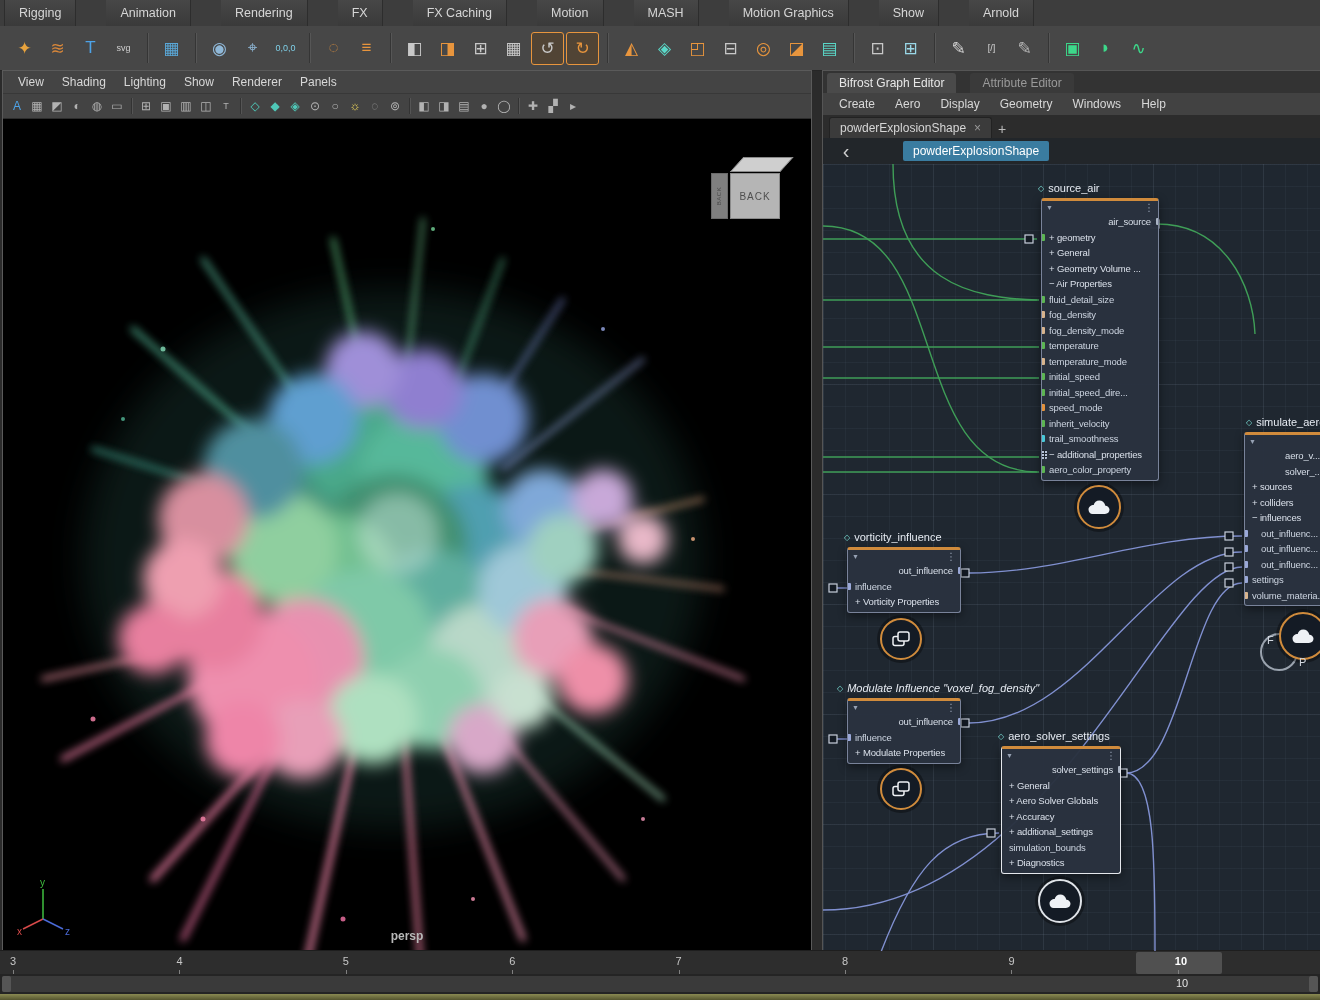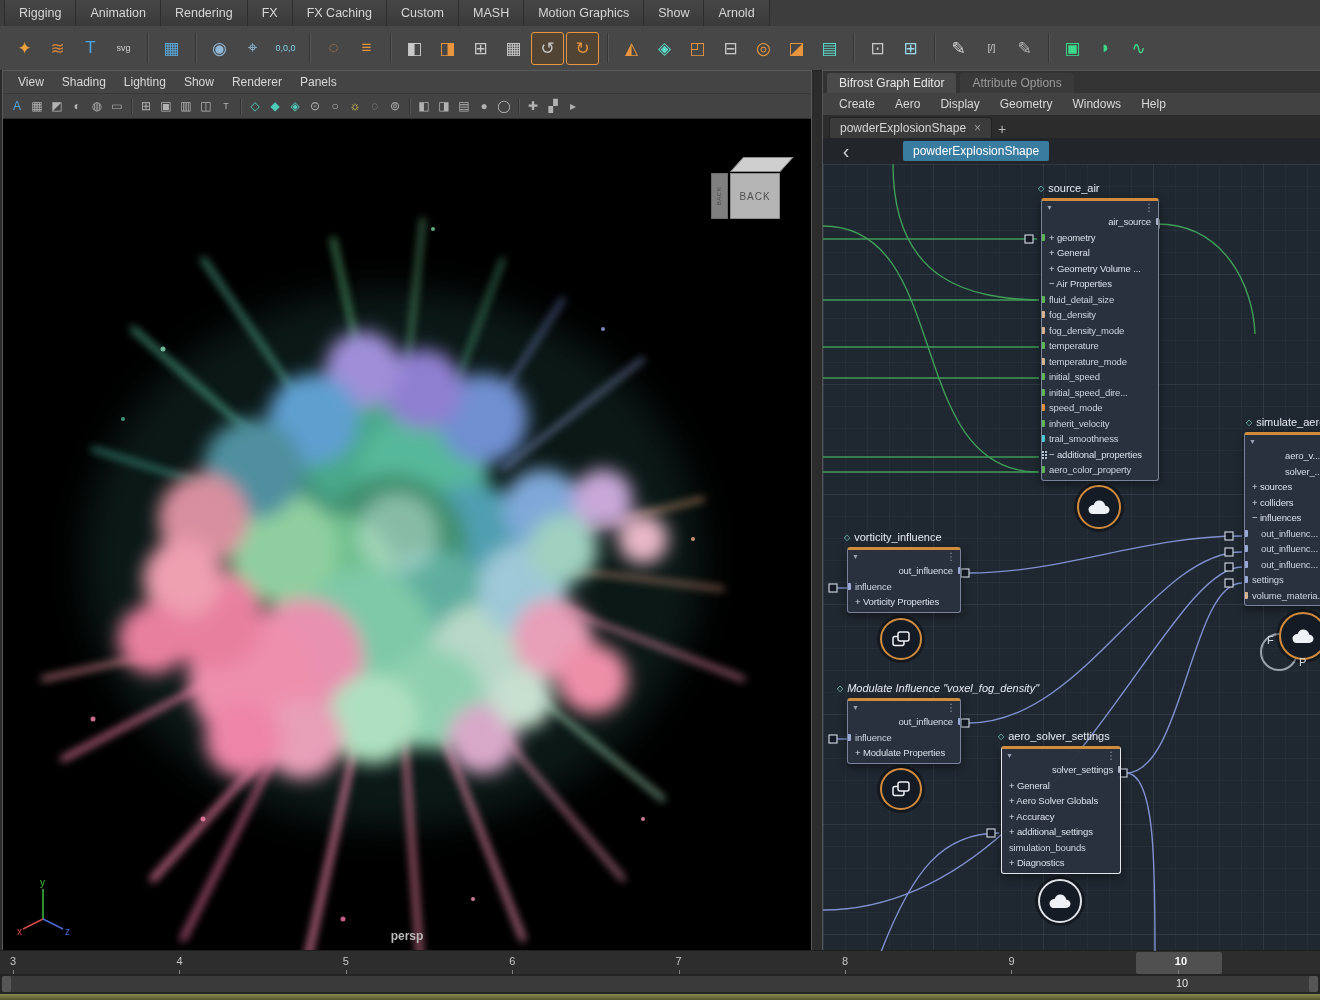--- a/index.html
+++ b/index.html
@@ -2,21 +2,21 @@
 <html><head>
 <meta charset="utf-8">
 <style>
   html,body{margin:0;padding:0;overflow:hidden;}
   body{width:1320px;height:1000px;background:#2b2b2b;font-family:"Liberation Sans",sans-serif;
        -webkit-font-smoothing:antialiased;position:relative;}
   #app{position:absolute;inset:0;width:1320px;height:1000px;overflow:hidden;}
 
   
   .menubar{position:absolute;left:0;top:0;width:1320px;height:26px;background:#3d3d3d;
-           border-bottom:5px solid #15803d;display:flex;align-items:stretch;}
+           border-bottom:5px solid #15803d;display:flex;align-items:stretch;gap:30px;}
   .mtab{padding:0 14px;display:flex;align-items:center;font-size:12.5px;color:#d6d6d6;
         background:linear-gradient(#474747,#3a3a3a);border-right:1px solid #2d2d2d;cursor:default;}
   .mtab:first-child{border-left:1px solid #2d2d2d;margin-left:4px;}
 
   
   .shelf{position:absolute;left:0;top:26px;width:1320px;height:44px;background:#474747;
          border-bottom:1px solid #262626;display:flex;align-items:center;padding:0 8px;}
   .tile{width:31px;height:31px;margin:0 1px;border-radius:3px;display:flex;align-items:center;
         justify-content:center;font-size:17px;color:#c8c8c8;background:transparent;}
   .tile.small{font-size:9px;letter-spacing:0;}
@@ -52,21 +52,21 @@
             border:1px solid #8a8a8a;display:flex;align-items:center;justify-content:center;
             font-size:10px;color:#4f4f4f;letter-spacing:1px;}
 
   
   .axis{position:absolute;left:14px;bottom:14px;z-index:5;}
   .axis text{font-size:10px;font-family:"Liberation Sans",sans-serif;}
 
   
   .right-panel{position:absolute;left:822px;top:70px;width:498px;height:880px;background:#3a3a3a;
                border:1px solid #555;display:flex;flex-direction:column;}
-  .be-tabs{height:22px;background:#333;display:flex;align-items:flex-end;padding-left:4px;gap:4px;}
+  .be-tabs{height:22px;background:#333;display:flex;align-items:flex-end;padding-left:4px;gap:14px;}
   .be-tab{padding:3px 12px;font-size:12px;border-radius:3px 3px 0 0;}
   .be-tab.active{background:#4a4a4a;color:#e8e8e8;}
   .be-tab.inactive{background:#3a3a3a;color:#9a9a9a;}
   .be-menus{height:22px;display:flex;align-items:center;background:#424242;padding-left:6px;}
   .be-menu-item{font-size:12px;color:#d8d8d8;padding:0 10px;}
   .doc-tabs{height:23px;background:#2c2c2c;display:flex;align-items:flex-end;padding-left:6px;}
   .doc-tab{background:#3b3b3b;border:1px solid #222;border-bottom:none;border-radius:3px 3px 0 0;
            padding:3px 10px;font-size:12px;color:#d6d6d6;display:flex;align-items:center;gap:8px;}
   .doc-tab .close{color:#9a9a9a;font-size:12px;}
   .add-tab{width:20px;height:18px;display:flex;align-items:center;justify-content:center;
@@ -131,21 +131,21 @@
 <body>
 
 <div id="app">
 
   <div class="menubar">
       <div class="mtab">Rigging</div>
       <div class="mtab">Animation</div>
       <div class="mtab">Rendering</div>
       <div class="mtab">FX</div>
       <div class="mtab">FX Caching</div>
-      <div class="mtab">Custom</div>
+      <div class="mtab">Motion</div>
       <div class="mtab">MASH</div>
       <div class="mtab">Motion Graphics</div>
       <div class="mtab">Show</div>
       <div class="mtab">Arnold</div>
     </div>
 
   <div class="shelf">
       <div class="tile" style="color: rgb(232, 163, 61);">✦</div>
       <div class="tile" style="color: rgb(216, 135, 58);">≋</div>
       <div class="tile" style="color: rgb(77, 163, 232);">T</div>
@@ -335,21 +335,21 @@
         <text x="48" y="58" fill="#4a6ad8">z</text>
       </svg>
 
       <div class="persp-label">persp</div>
     </div>
   </div>
 
   <div class="right-panel">
     <div class="be-tabs">
         <div class="be-tab active">Bifrost Graph Editor</div>
-        <div class="be-tab inactive">Attribute Options</div>
+        <div class="be-tab inactive">Attribute Editor</div>
       </div>
     <div class="be-menus">
         <div class="be-menu-item">Create</div>
         <div class="be-menu-item">Aero</div>
         <div class="be-menu-item">Display</div>
         <div class="be-menu-item">Geometry</div>
         <div class="be-menu-item">Windows</div>
         <div class="be-menu-item">Help</div>
       </div>
 

